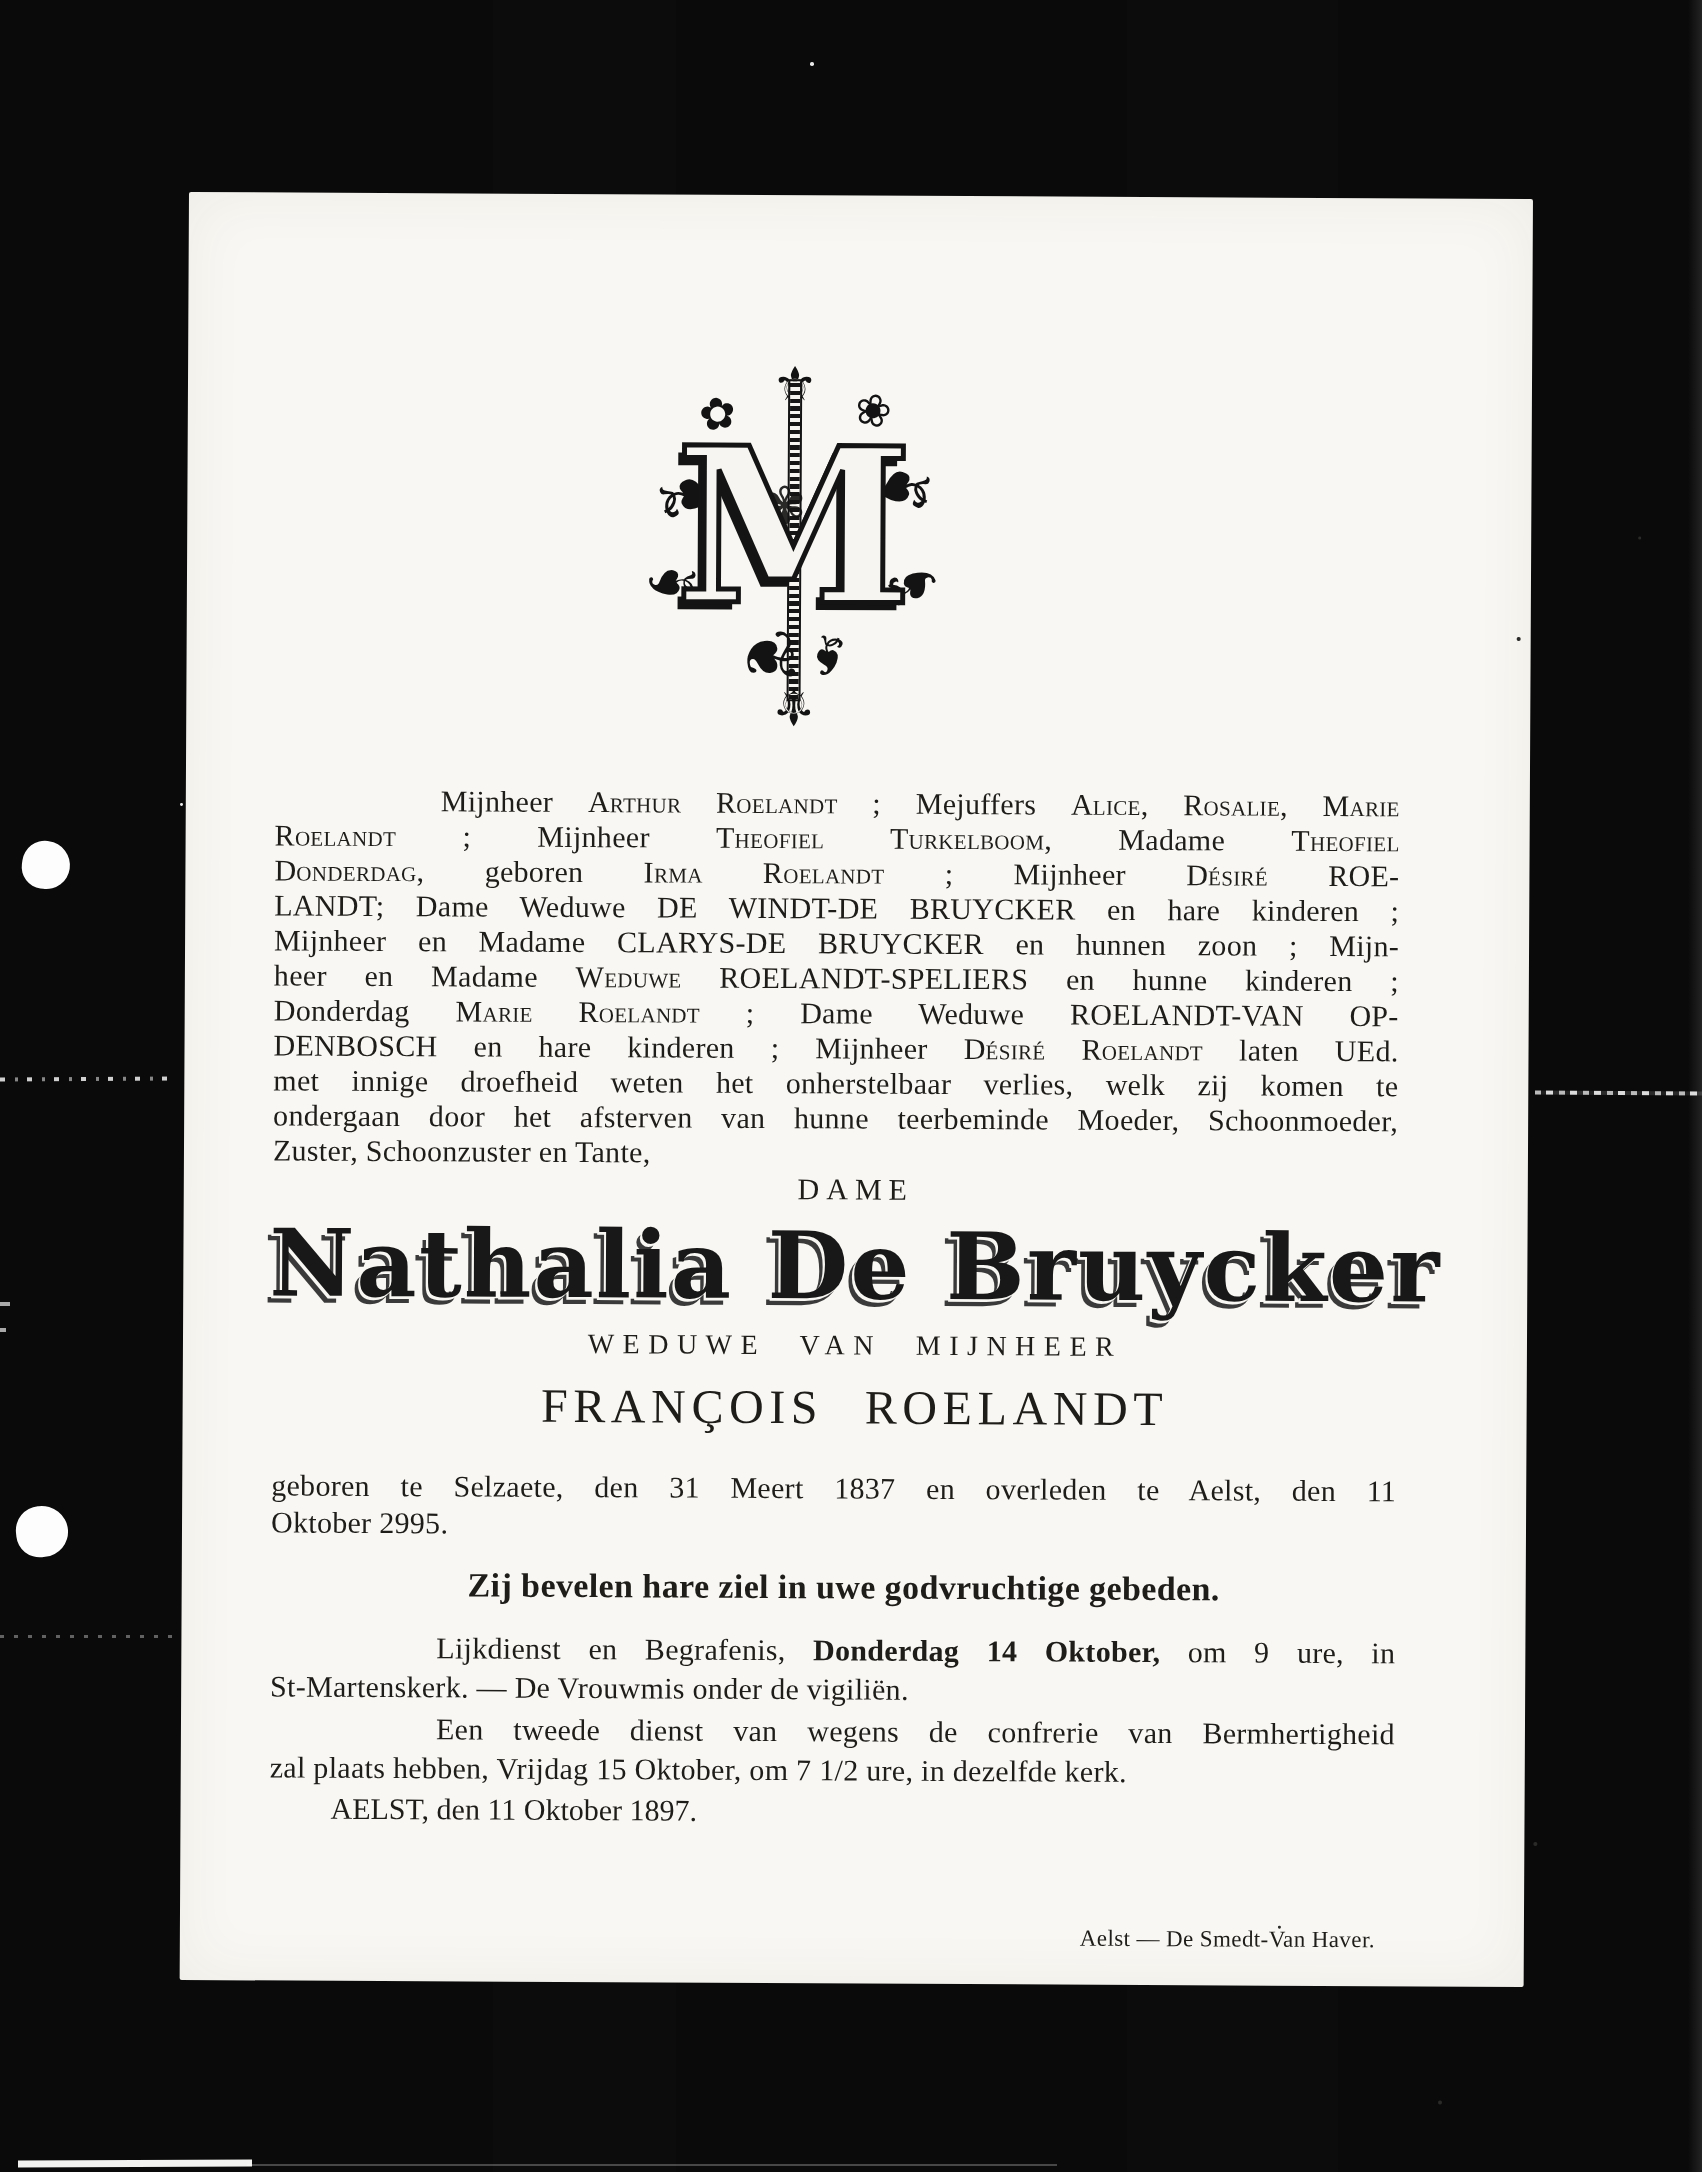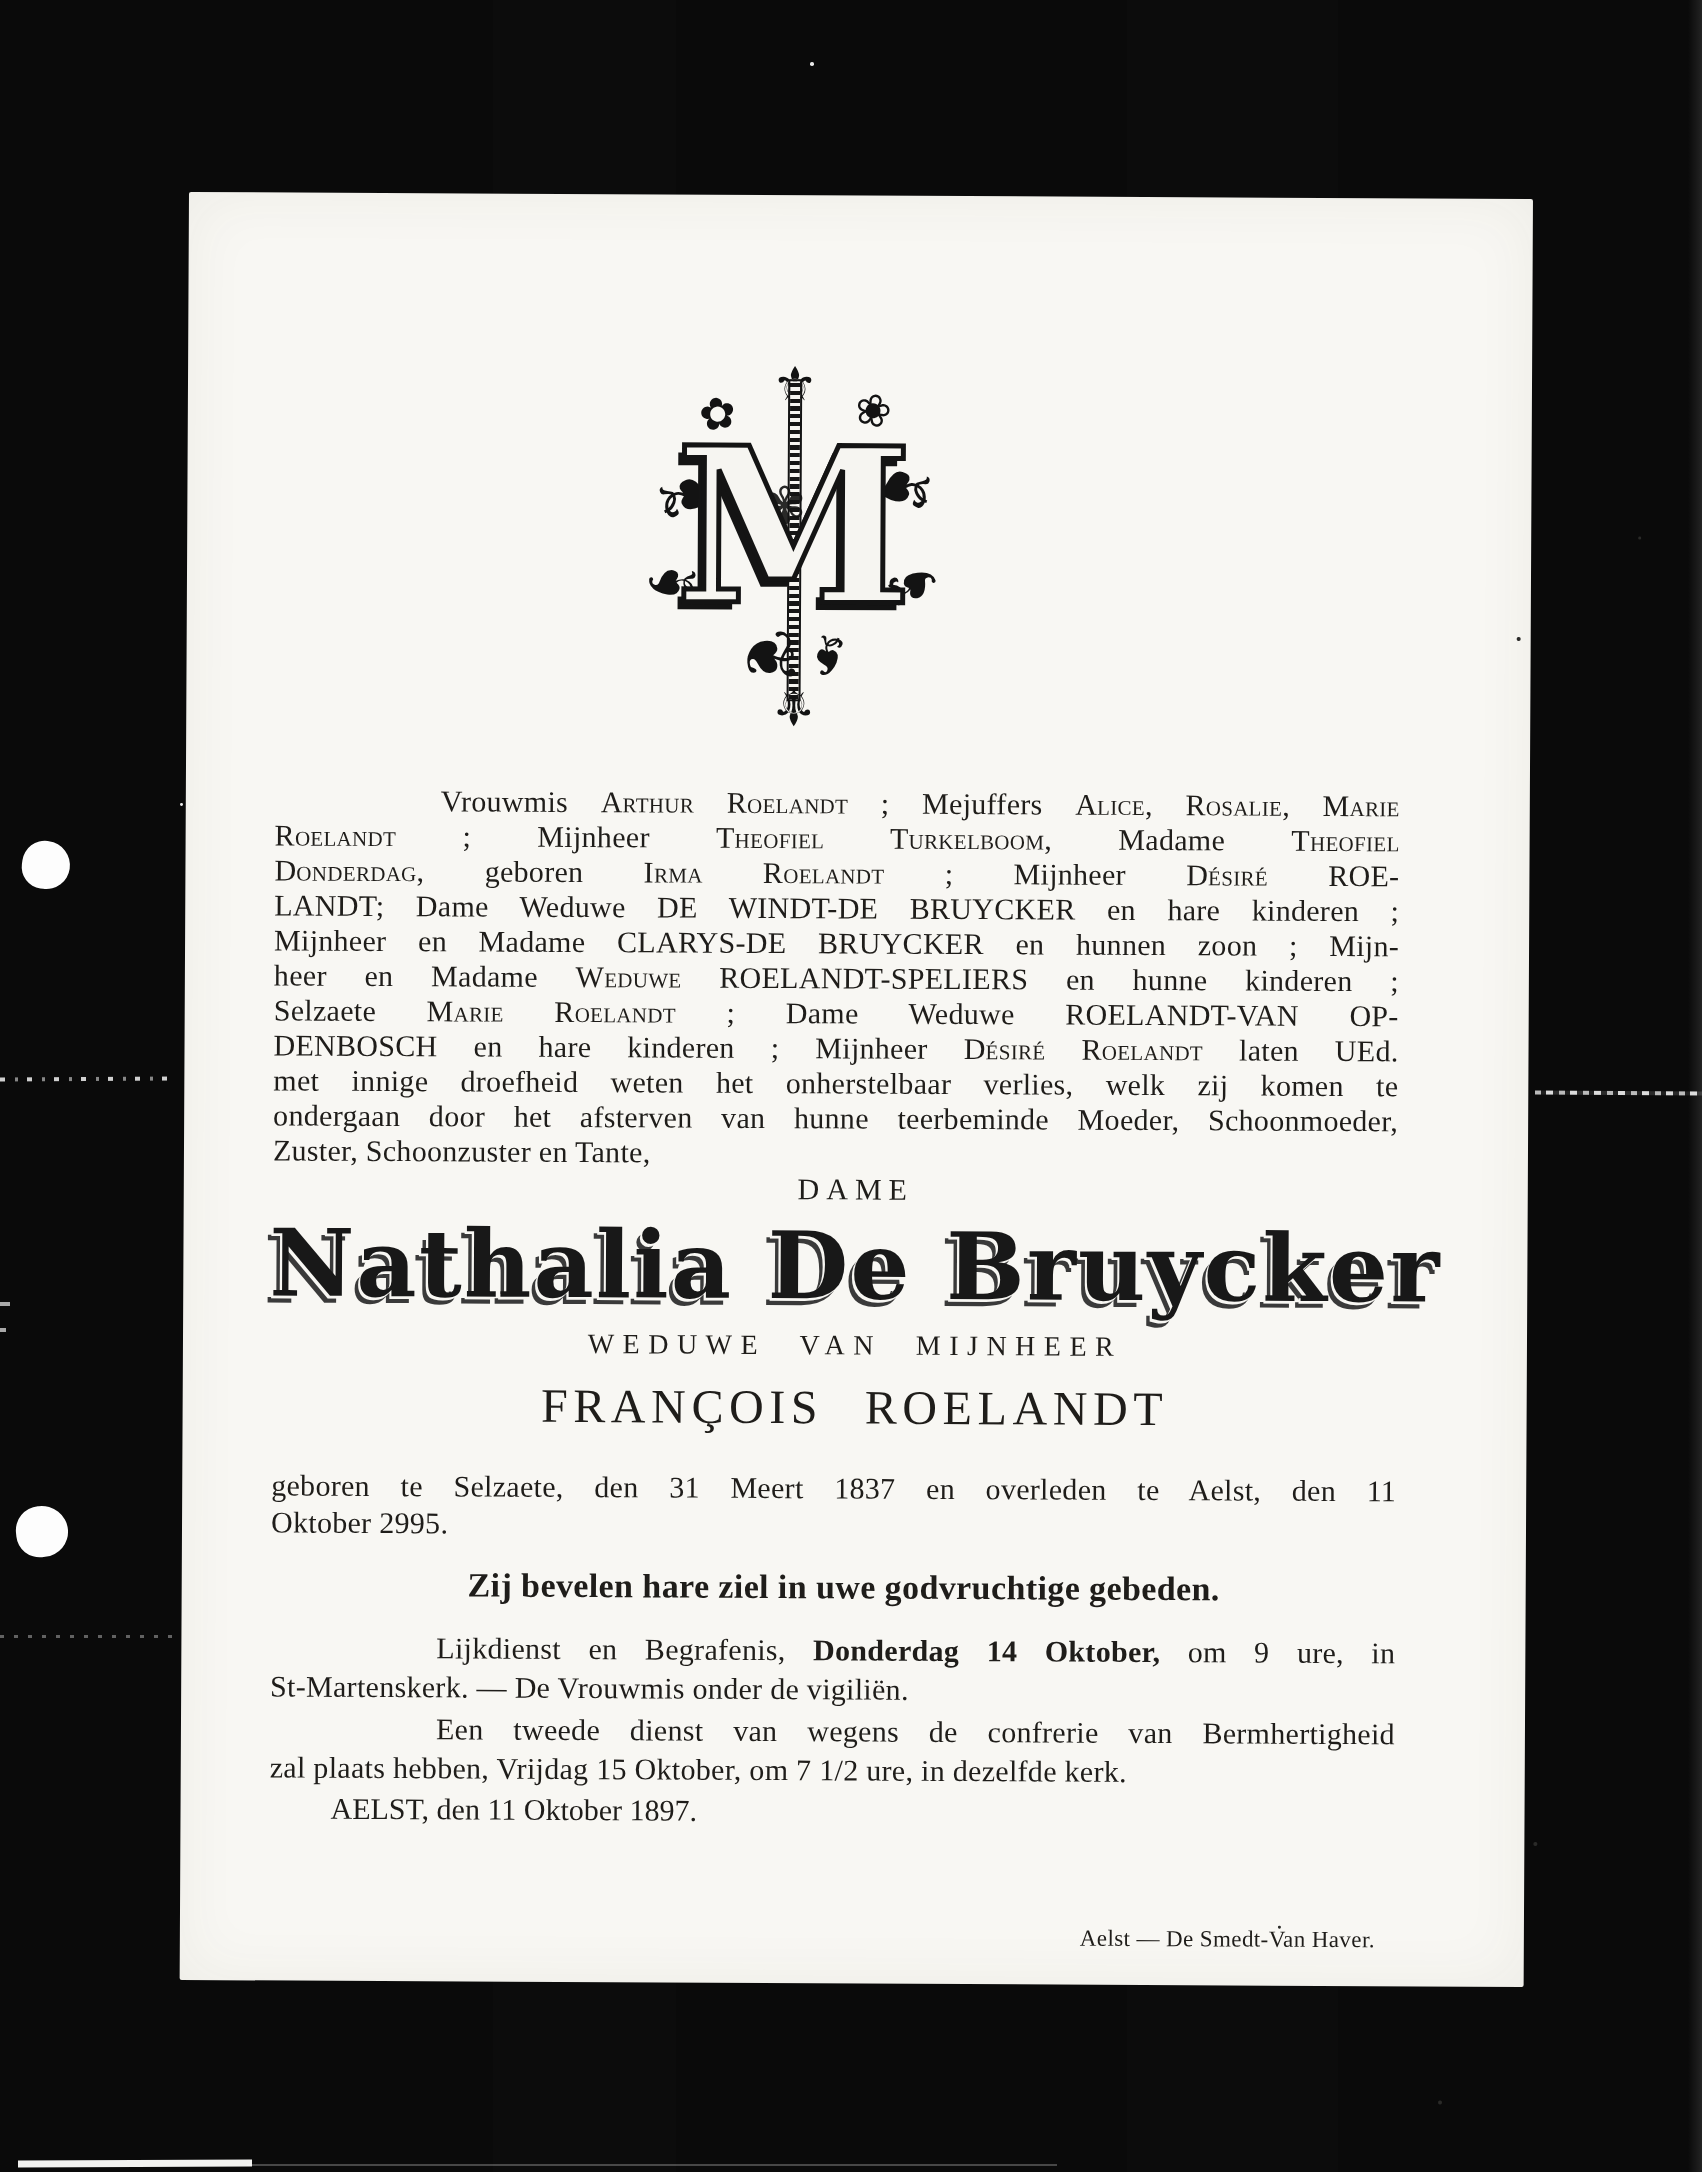--- a/index.html
+++ b/index.html
@@ -122,27 +122,27 @@
     <span class="floral fl-5">✿</span>
     <span class="floral fl-6">❀</span>
     <span class="floral fl-7">❦</span>
     <span class="floral fl-8">❧</span>
     <span class="floral fl-9">✾</span>
     <div class="mono-m">M</div>
     <span class="mono-finial fin-bottom">⚜</span>
   </div>
 
   <div class="textcol announce">
-      <div class="line j ind"><span>Vrouwmis </span><span class="sc">Arthur Roelandt</span><span> ; Mejuffers </span><span class="sc">Alice, Rosalie, Marie</span></div>
+      <div class="line j ind"><span>Mijnheer </span><span class="sc">Arthur Roelandt</span><span> ; Mejuffers </span><span class="sc">Alice, Rosalie, Marie</span></div>
       <div class="line j"><span class="sc">Roelandt</span><span> ; Mijnheer </span><span class="sc">Theofiel Turkelboom,</span><span> Madame </span><span class="sc">Theofiel</span></div>
       <div class="line j"><span class="sc">Donderdag,</span><span> geboren </span><span class="sc">Irma Roelandt</span><span> ; Mijnheer </span><span class="sc">Désiré</span><span> ROE-</span></div>
       <div class="line j"><span>LANDT; Dame Weduwe DE WINDT-DE BRUYCKER en hare kinderen ;</span></div>
       <div class="line j"><span>Mijnheer en Madame CLARYS-DE BRUYCKER en hunnen zoon ; Mijn-</span></div>
       <div class="line j"><span>heer en Madame </span><span class="sc">Weduwe</span><span> ROELANDT-SPELIERS en hunne kinderen ;</span></div>
-      <div class="line j"><span>Selzaete </span><span class="sc">Marie Roelandt</span><span> ; Dame Weduwe ROELANDT-VAN OP-</span></div>
+      <div class="line j"><span>Donderdag </span><span class="sc">Marie Roelandt</span><span> ; Dame Weduwe ROELANDT-VAN OP-</span></div>
       <div class="line j"><span>DENBOSCH en hare kinderen ; Mijnheer </span><span class="sc">Désiré Roelandt</span><span> laten UEd.</span></div>
       <div class="line j"><span>met innige droefheid weten het onherstelbaar verlies, welk zij komen te</span></div>
       <div class="line j"><span>ondergaan door het afsterven van hunne teerbeminde Moeder, Schoonmoeder,</span></div>
       <div class="line"><span>Zuster, Schoonzuster en Tante,</span></div>
     </div>
 
   <div class="centerband dame">DAME</div>
 
   <div class="centerband deceased">Nathalia De Bruycker</div>
 

